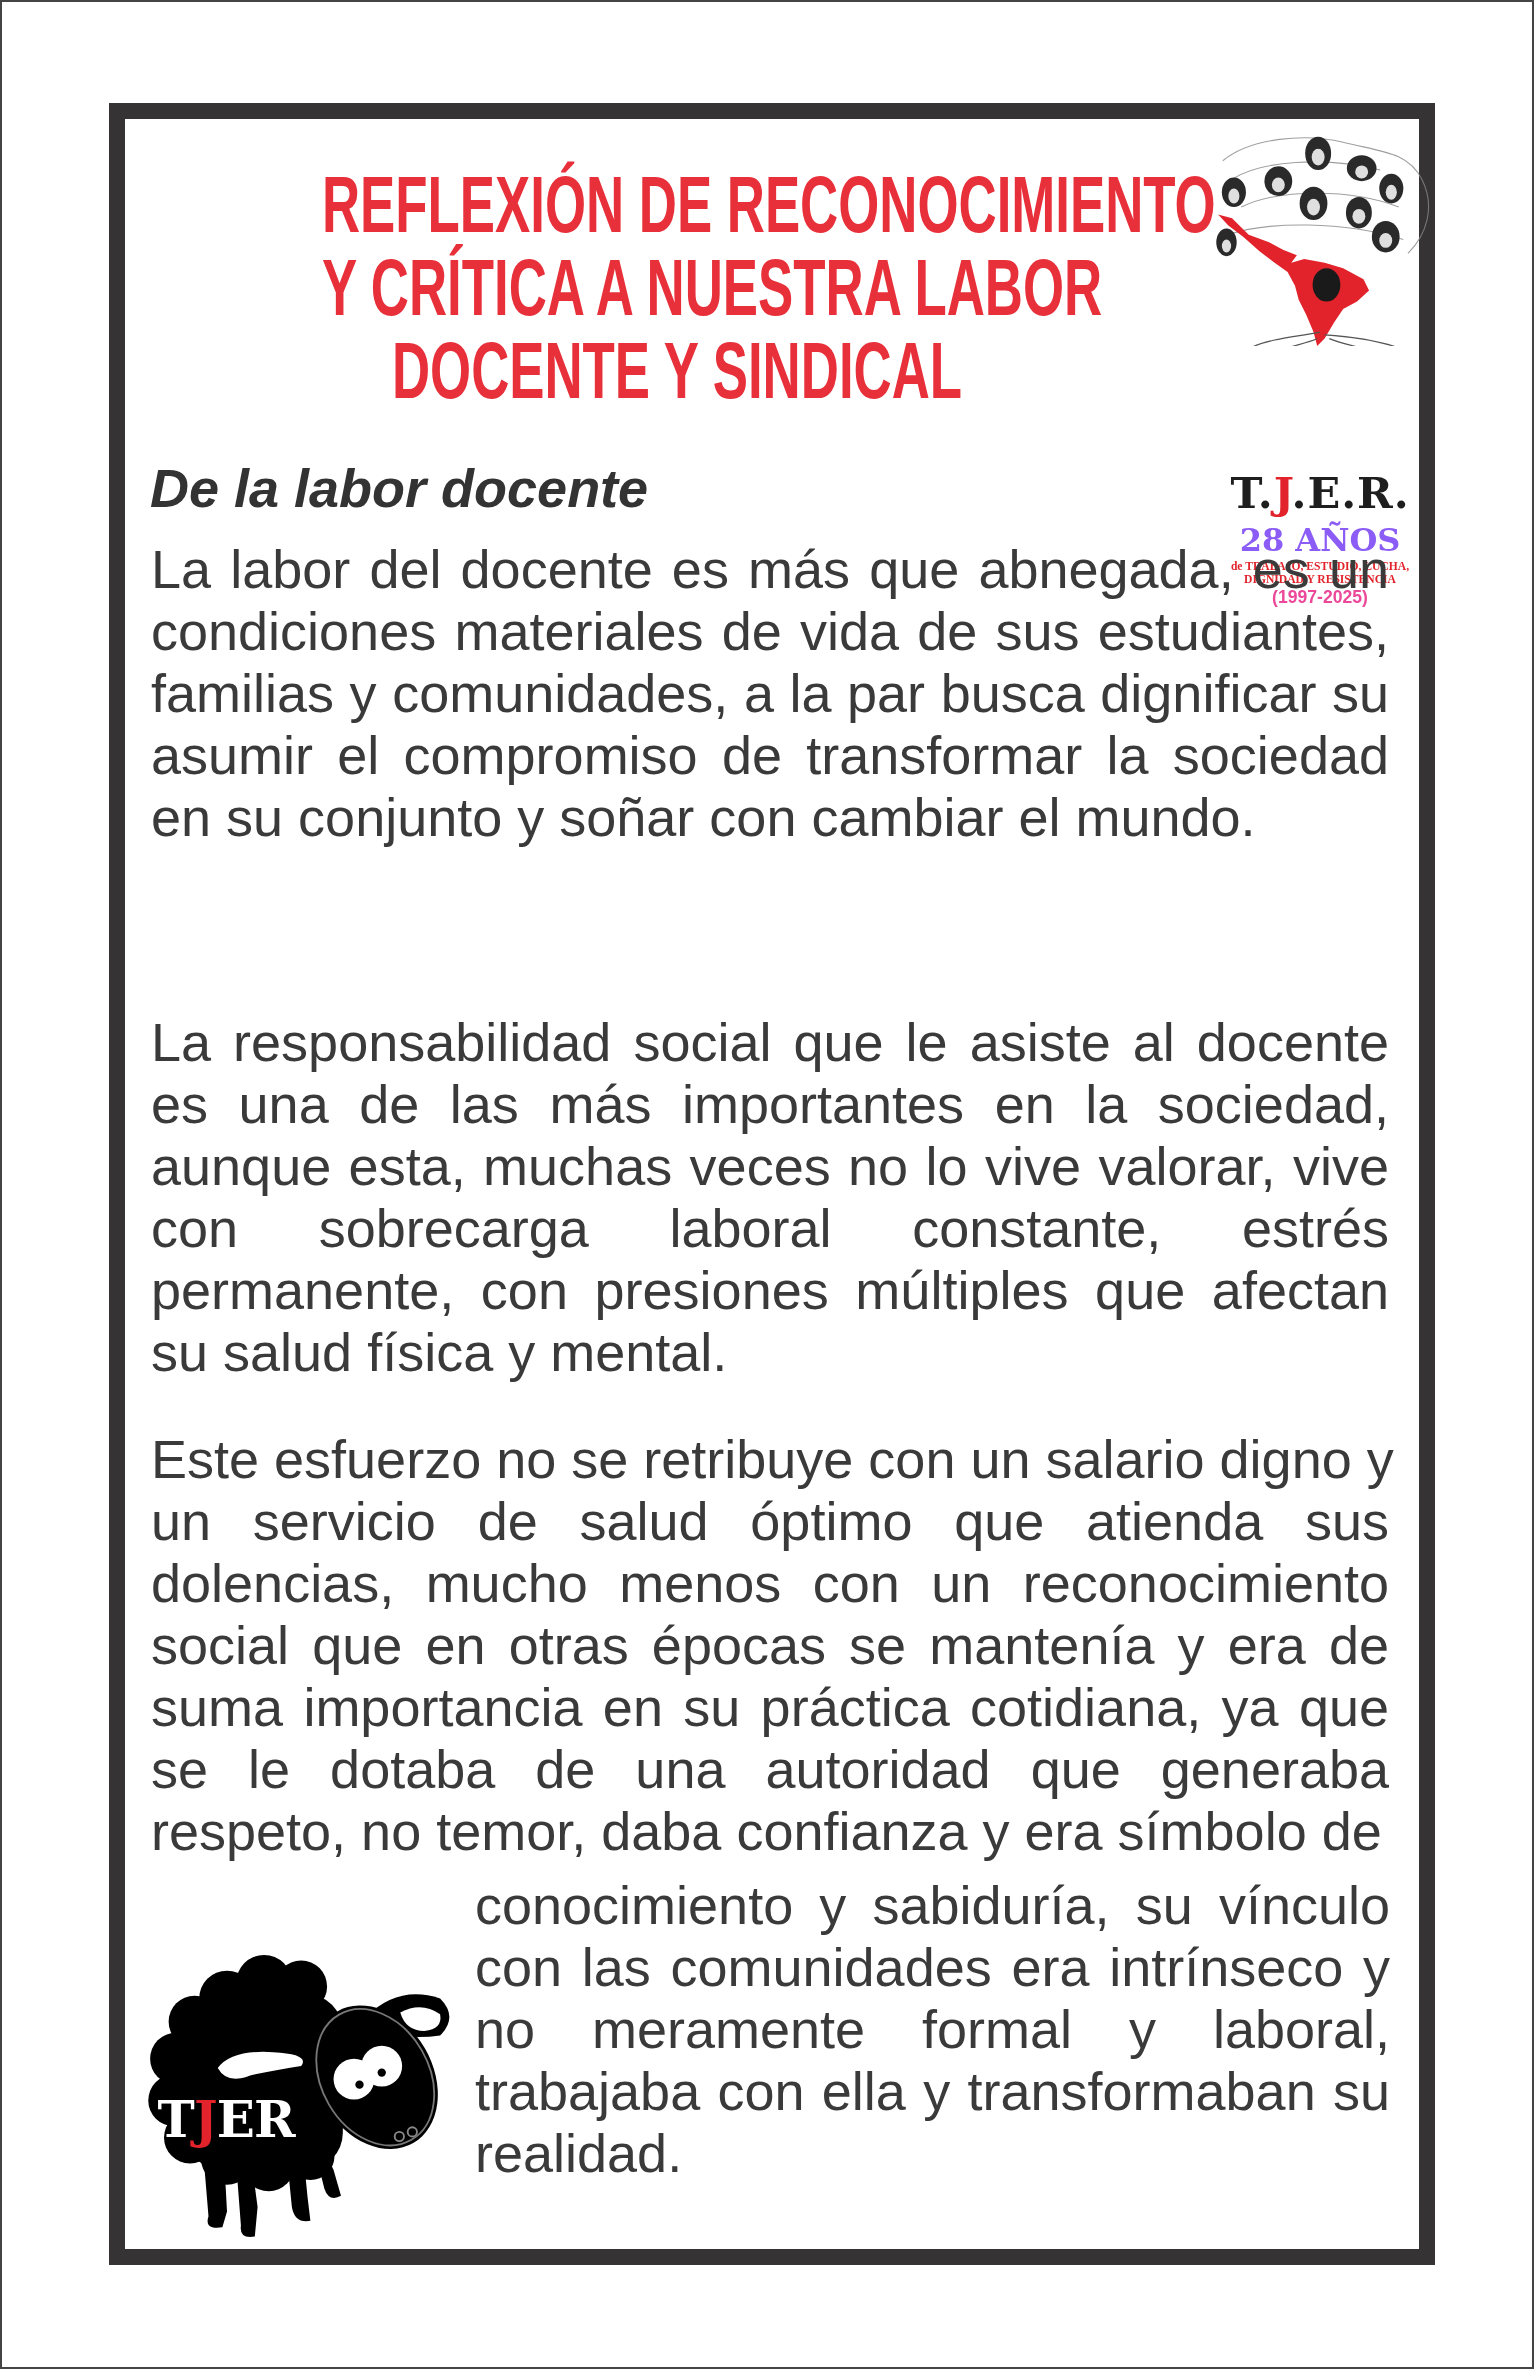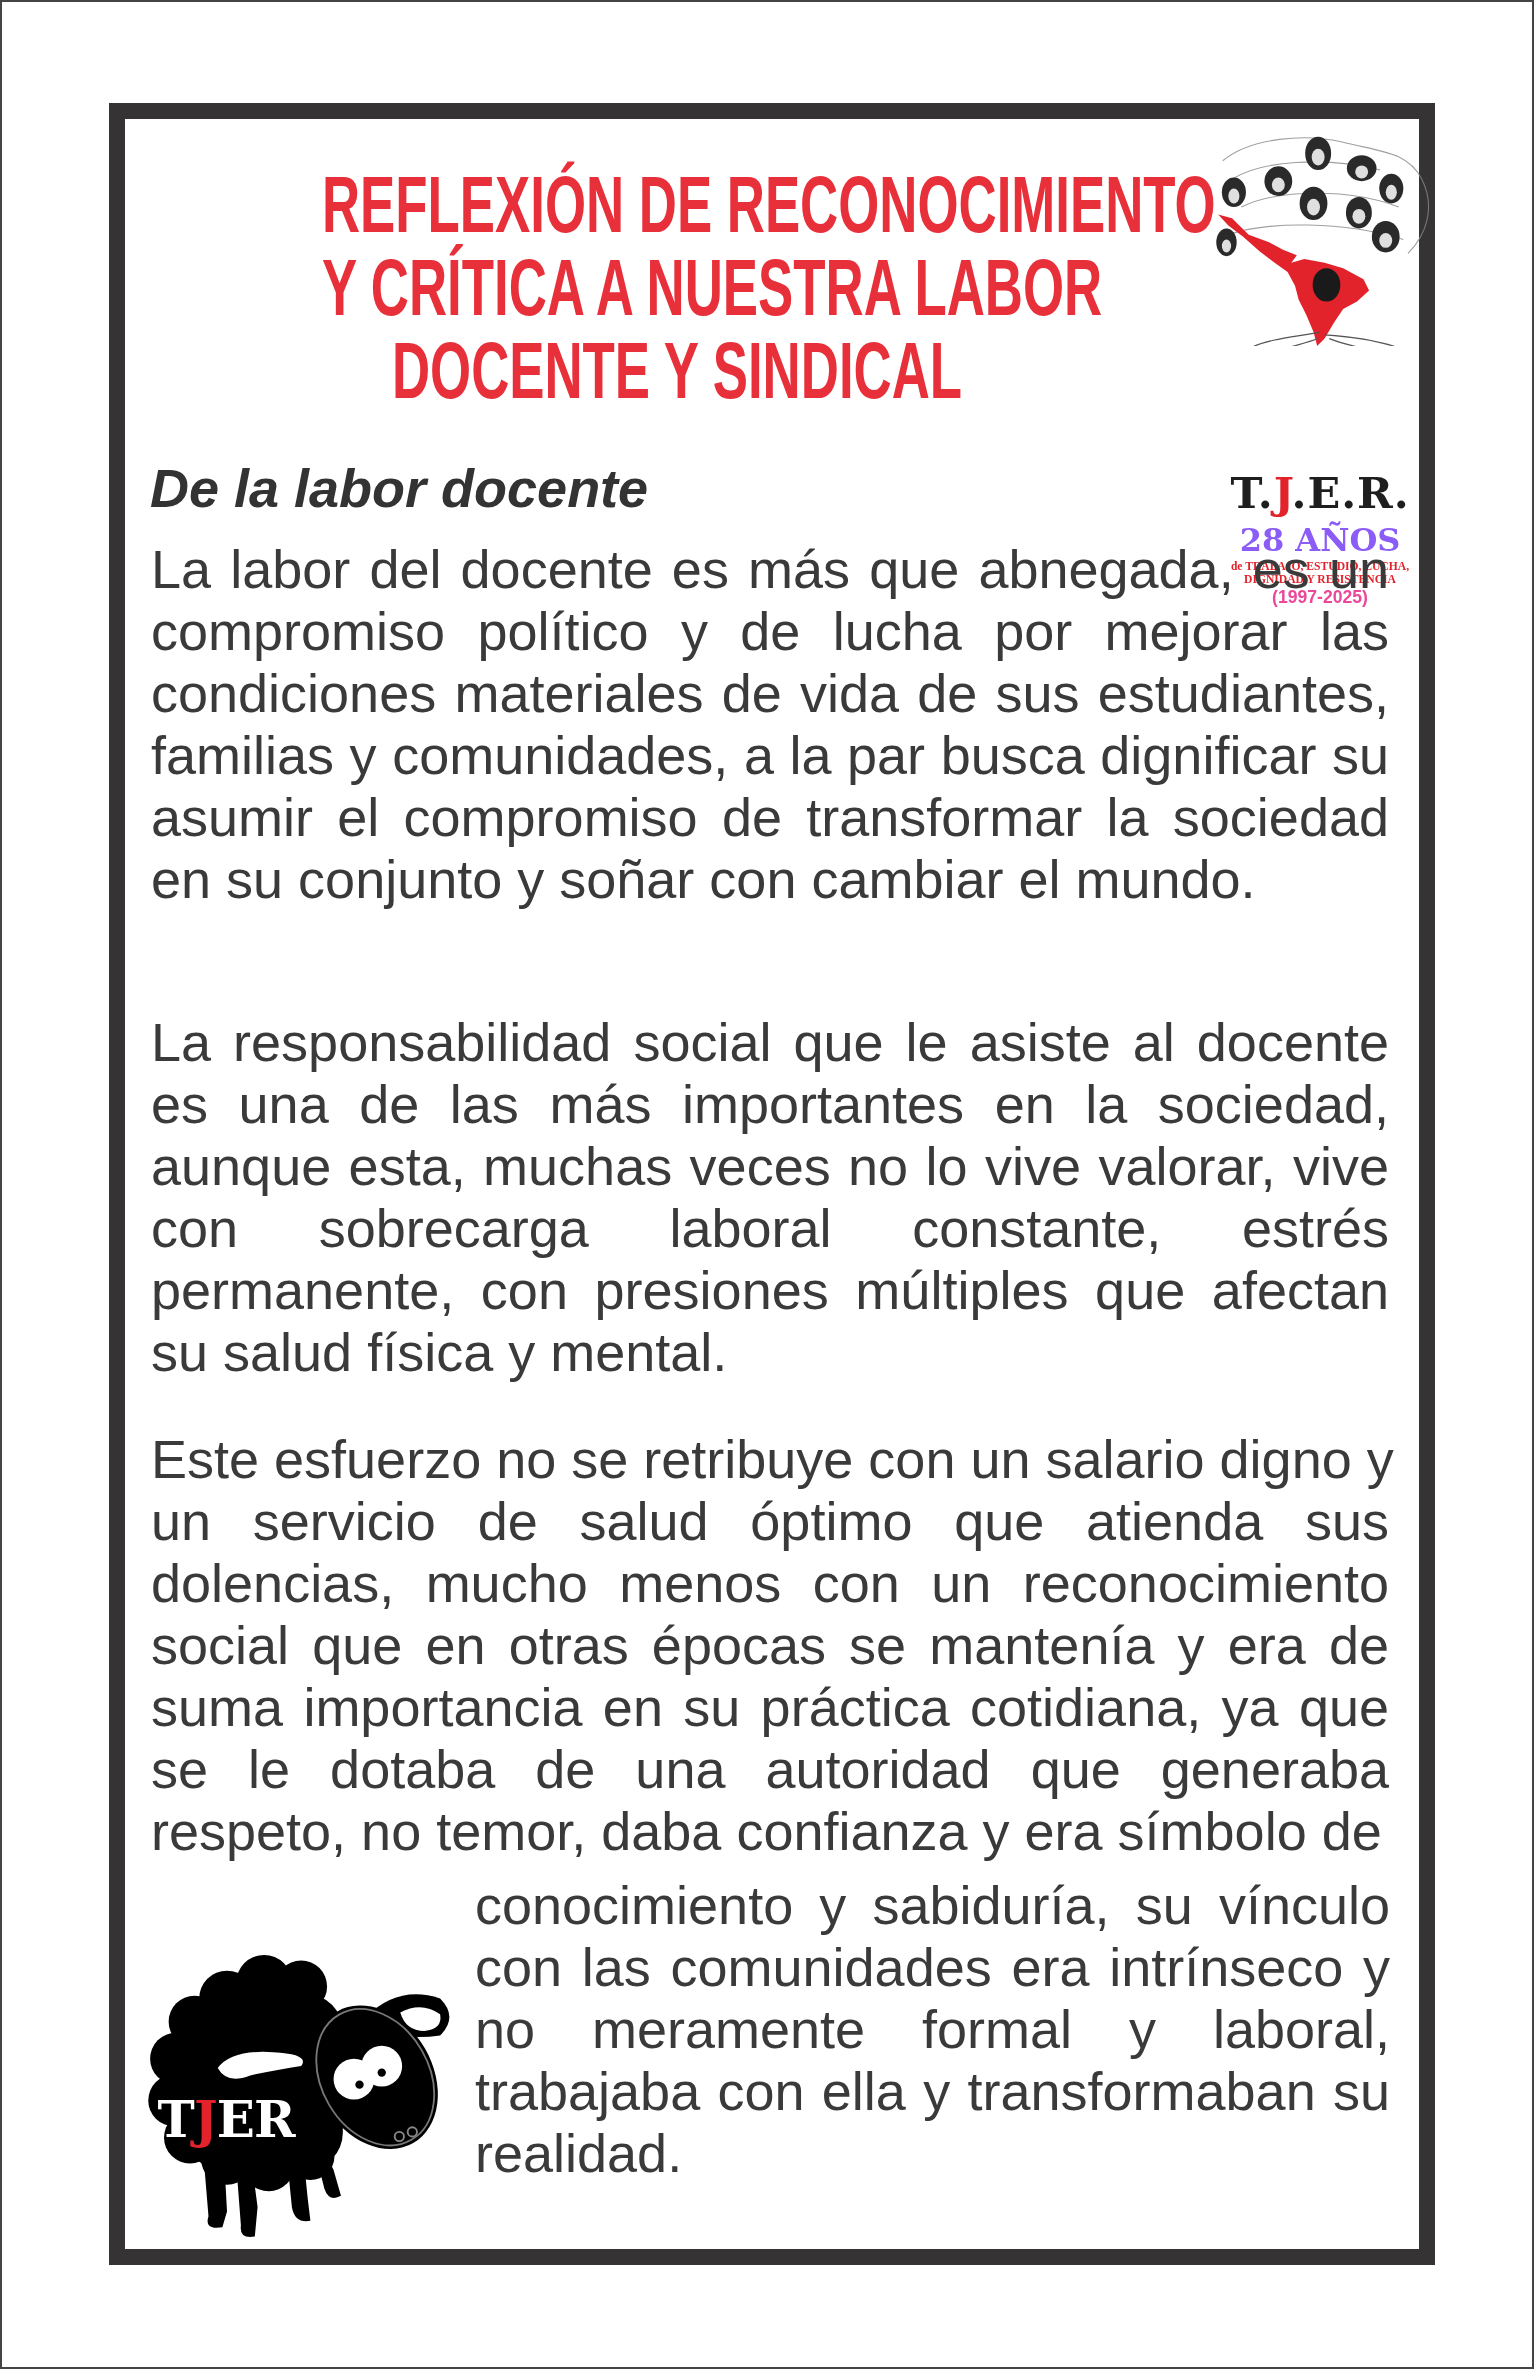--- a/index.html
+++ b/index.html
@@ -131,21 +131,20 @@
     <div>de TRABAJO, ESTUDIO, LUCHA,</div>
     <div>DIGNIDAD Y RESISTENCIA</div>
   </div>
   <div class="logo-range">(1997-2025)</div>
 </div>
 
 <div class="subheading">De la labor docente</div>
 
 <div class="para" id="para1">
   <div class="line justify"><span class="ln">La labor del docente es más que abnegada, es un</span></div>
-  <div class="line justify"><span class="ln">compromiso político y de lucha por mejorar las</span></div>
   <div class="line justify"><span class="ln">condiciones materiales de vida de sus estudiantes,</span></div>
   <div class="line justify"><span class="ln">familias y comunidades, a la par busca dignificar su</span></div>
   <div class="line justify"><span class="ln">asumir el compromiso de transformar la sociedad</span></div>
   <div class="line last"><span class="ln">en su conjunto y soñar con cambiar el mundo.</span></div>
 </div>
 
 <div class="para" id="para2">
   <div class="line justify"><span class="ln">La responsabilidad social que le asiste al docente</span></div>
   <div class="line justify"><span class="ln">es una de las más importantes en la sociedad,</span></div>
   <div class="line justify"><span class="ln">aunque esta, muchas veces no lo vive valorar, vive</span></div>

